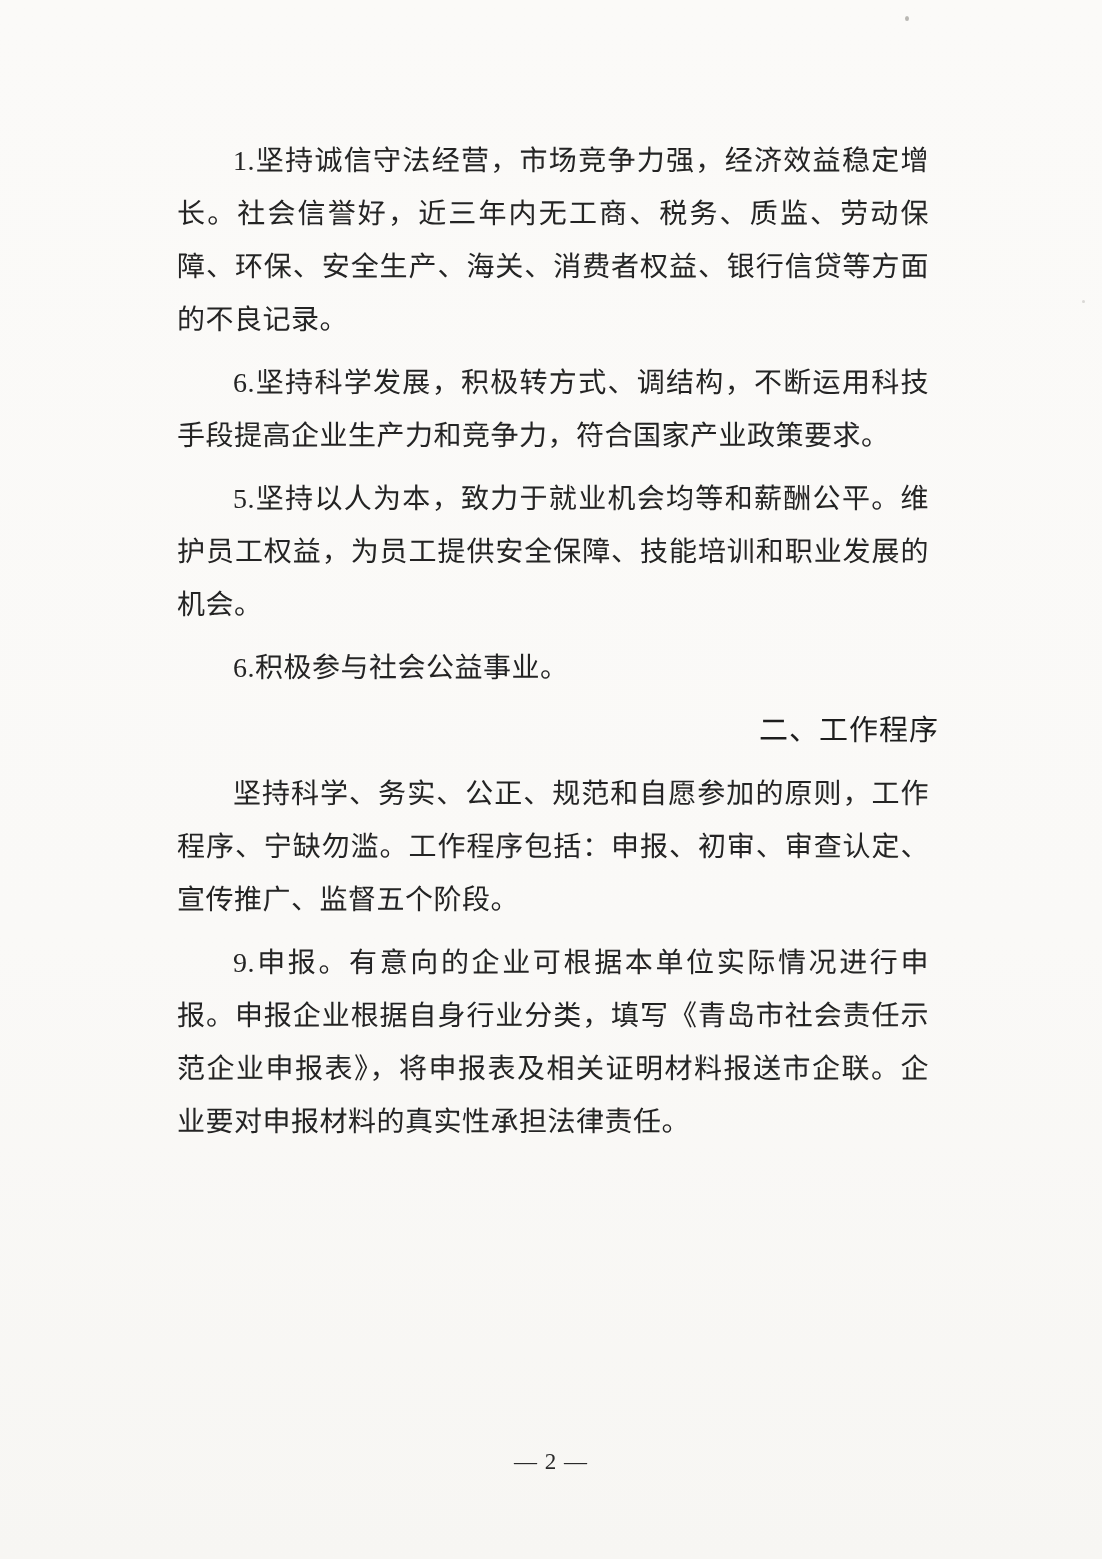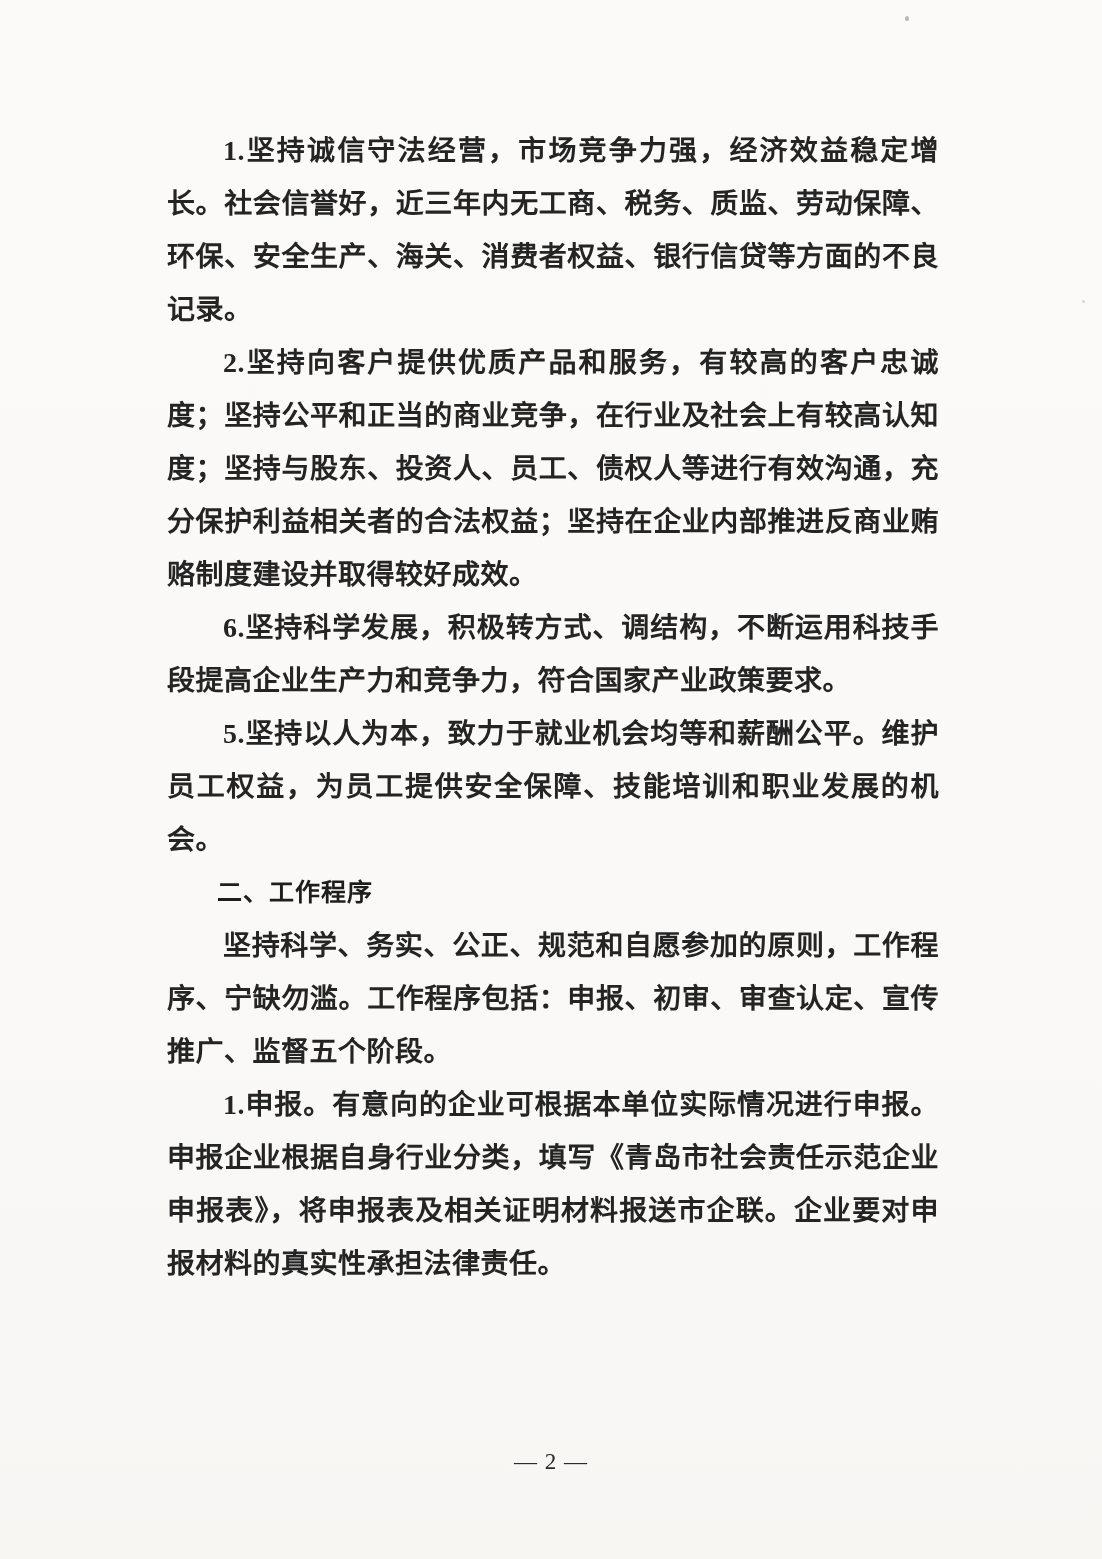--- a/index.html
+++ b/index.html
@@ -17,39 +17,39 @@
     font-family: "Liberation Serif", "DejaVu Serif", serif;
     color: #242424;
   }
   .content {
     position: absolute;
     left: 167px;
     top: 124px;
     width: 772px;
   }
   .para {
-    margin: 0;
+    margin: 10px;
     font-size: 28px;
     line-height: 53px;
     text-align: justify;
     text-justify: inter-ideograph;
     text-indent: 2em;
     letter-spacing: 0.5px;
     color: #242424;
-    font-weight: bold;
   }
   .heading {
     margin: 0;
     font-family: "Liberation Sans", "DejaVu Sans", sans-serif;
-    font-weight: bold;
-    font-size: 25px;
+    font-weight: normal;
+    font-size: 29px;
     line-height: 53px;
     text-indent: 2em;
     letter-spacing: 1px;
     color: #1d1d1d;
+    text-align: right;
   }
   .page-number {
     position: absolute;
     left: 0;
     right: 0;
     top: 1447px;
     text-align: center;
     font-size: 23px;
     line-height: 30px;
     letter-spacing: 1px;
@@ -66,33 +66,33 @@
   .speck-2 { left: 1082px; top: 300px; width: 3px; height: 3px; opacity: .5; }
 </style>
 </head>
 <body>
 
 <div class="page">
 
   <div class="content">
     <p class="para">1.坚持诚信守法经营，市场竞争力强，经济效益稳定增长。社会信誉好，近三年内无工商、税务、质监、劳动保障、环保、安全生产、海关、消费者权益、银行信贷等方面的不良记录。</p>
 
-    <p class="para">2.坚持向客户提供优质产品和服务，有较高的客户忠诚度；坚持公平和正当的商业竞争，在行业及社会上有较高认知度；坚持与股东、投资人、员工、债权人等进行有效沟通，充分保护利益相关者的合法权益；坚持在企业内部推进反商业贿赂制度建设并取得较好成效。</p>
 
     <p class="para">6.坚持科学发展，积极转方式、调结构，不断运用科技手段提高企业生产力和竞争力，符合国家产业政策要求。</p>
 
 
     <p class="para">5.坚持以人为本，致力于就业机会均等和薪酬公平。维护员工权益，为员工提供安全保障、技能培训和职业发展的机会。</p>
 
+    <p class="para">6.积极参与社会公益事业。</p>
 
     <h2 class="heading">二、工作程序</h2>
 
     <p class="para">坚持科学、务实、公正、规范和自愿参加的原则，工作程序、宁缺勿滥。工作程序包括：申报、初审、审查认定、宣传推广、监督五个阶段。</p>
 
-    <p class="para">1.申报。有意向的企业可根据本单位实际情况进行申报。申报企业根据自身行业分类，填写《青岛市社会责任示范企业申报表》，将申报表及相关证明材料报送市企联。企业要对申报材料的真实性承担法律责任。</p>
+    <p class="para">9.申报。有意向的企业可根据本单位实际情况进行申报。申报企业根据自身行业分类，填写《青岛市社会责任示范企业申报表》，将申报表及相关证明材料报送市企联。企业要对申报材料的真实性承担法律责任。</p>
   </div>
 
   <div class="page-number">— 2 —</div>
 
   <span class="speck speck-1"></span>
   <span class="speck speck-2"></span>
 
 </div>
 
 </body></html>

